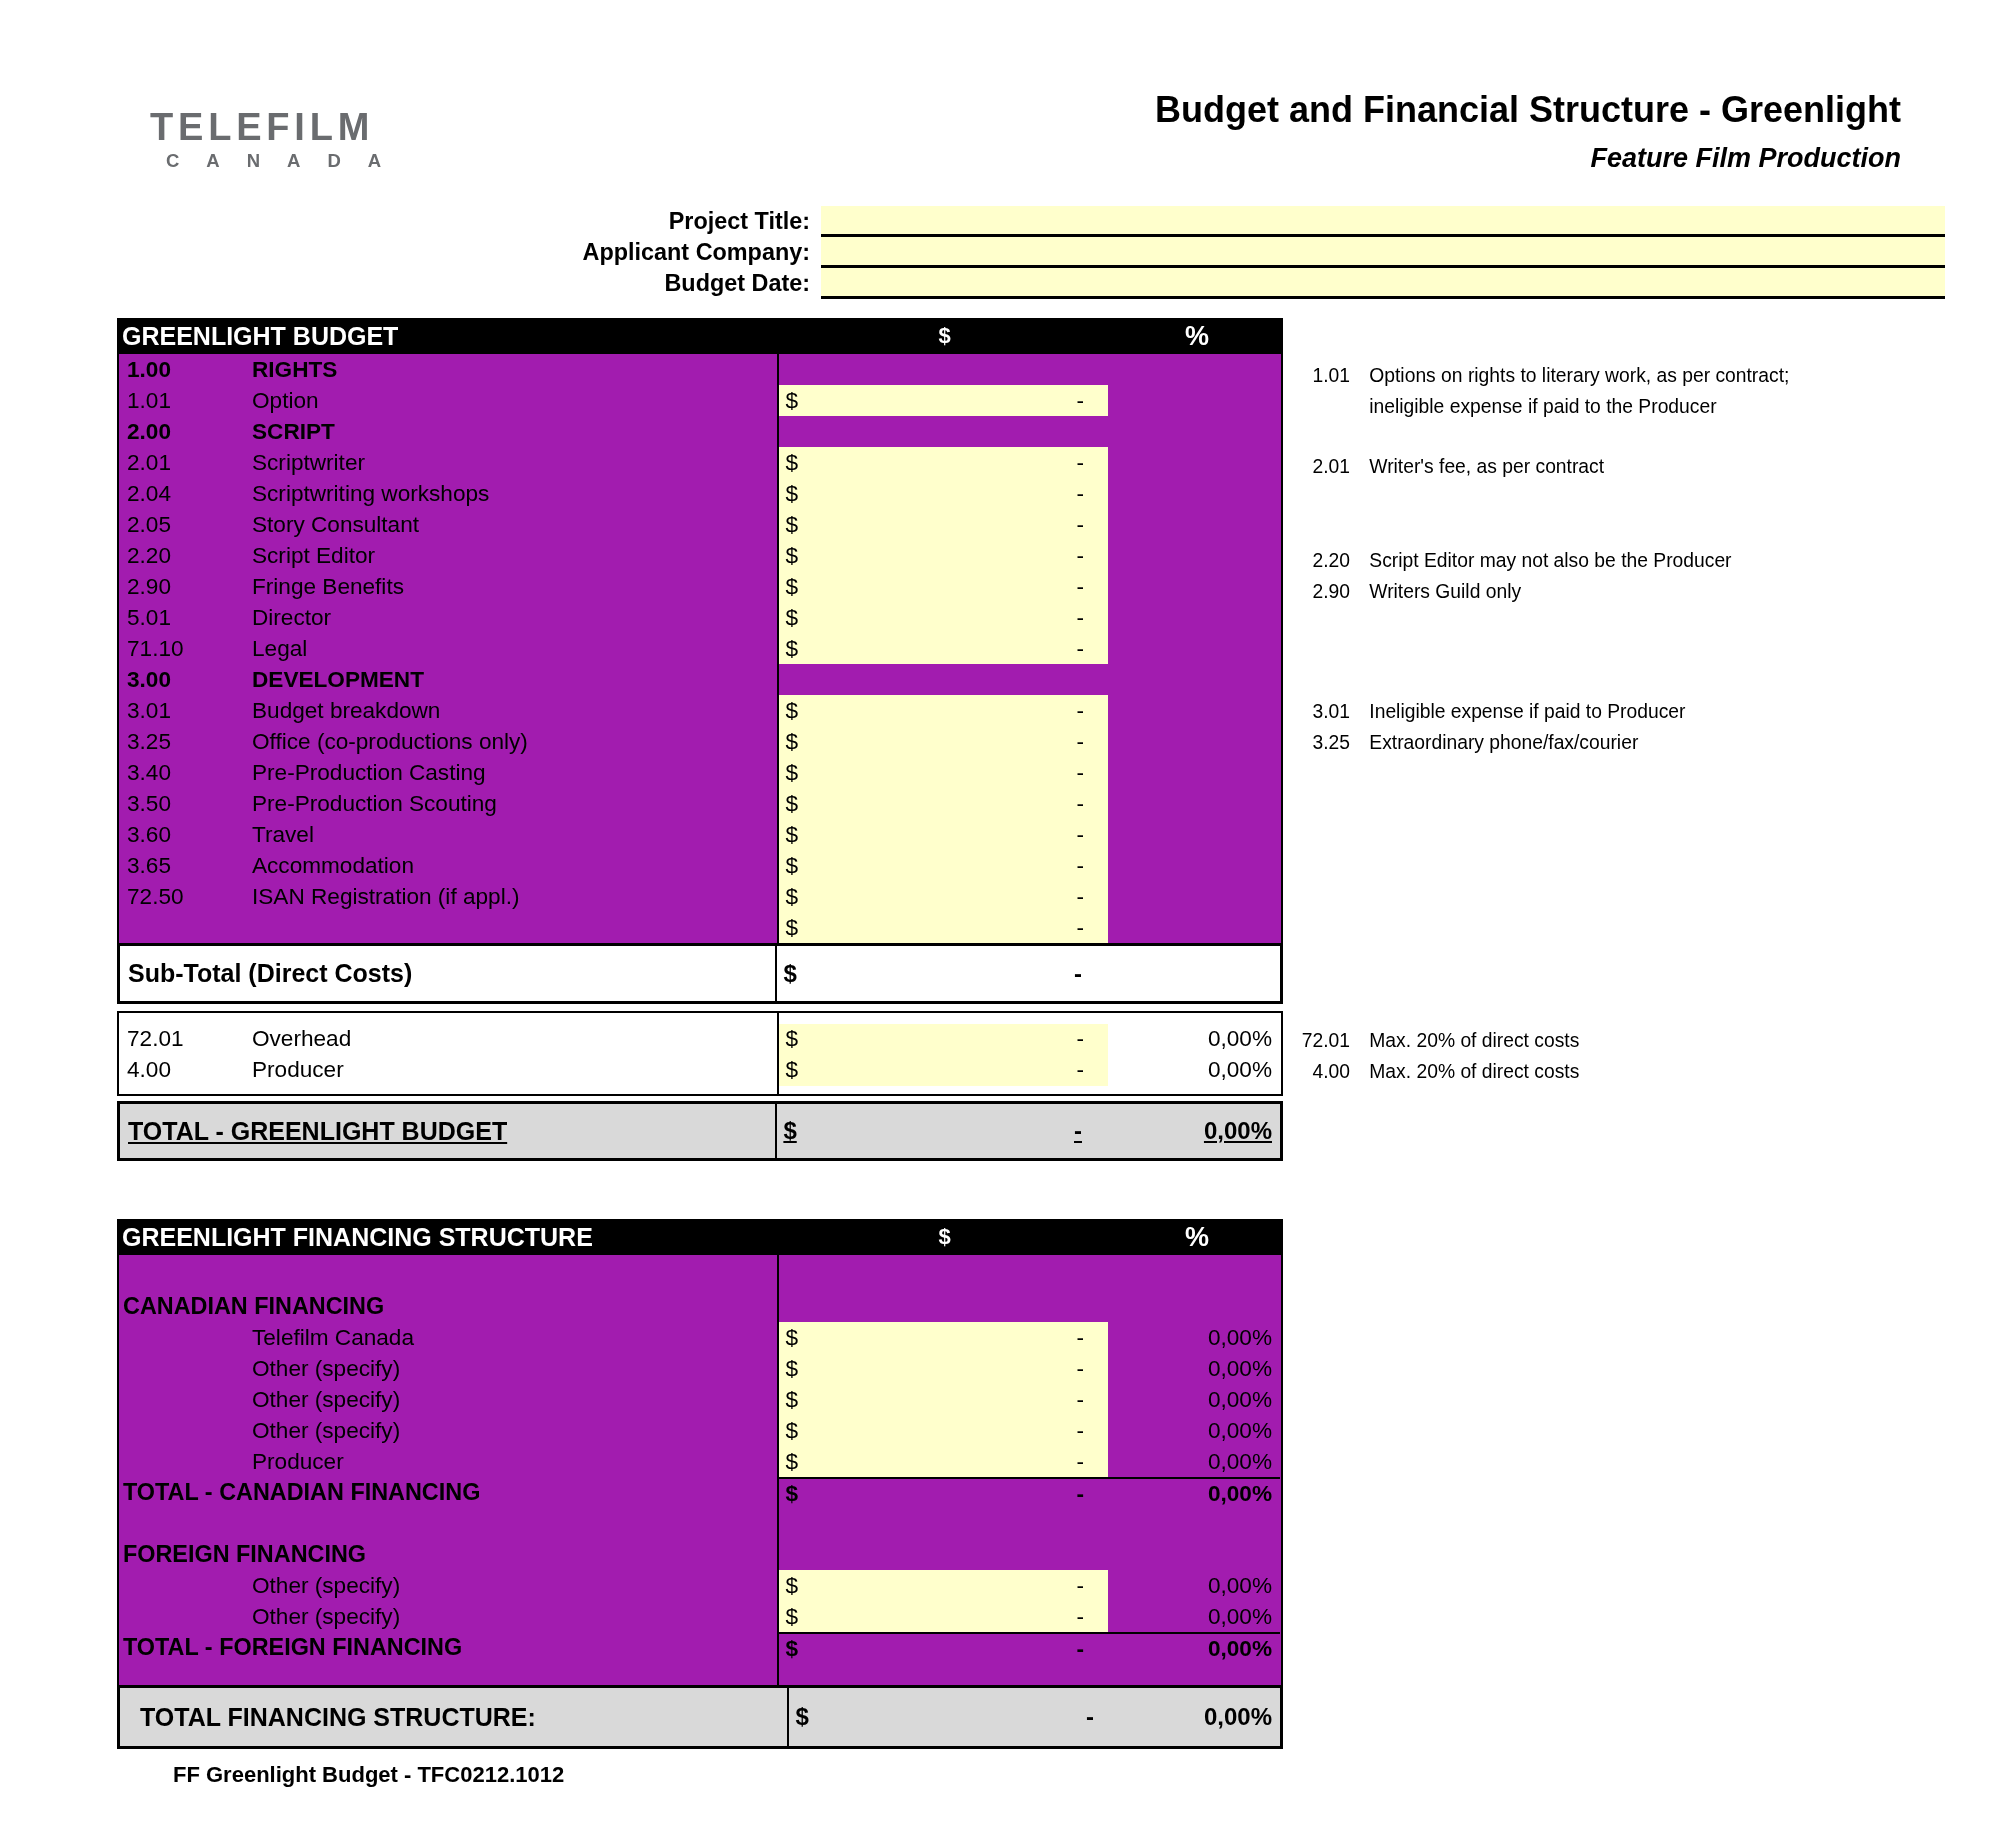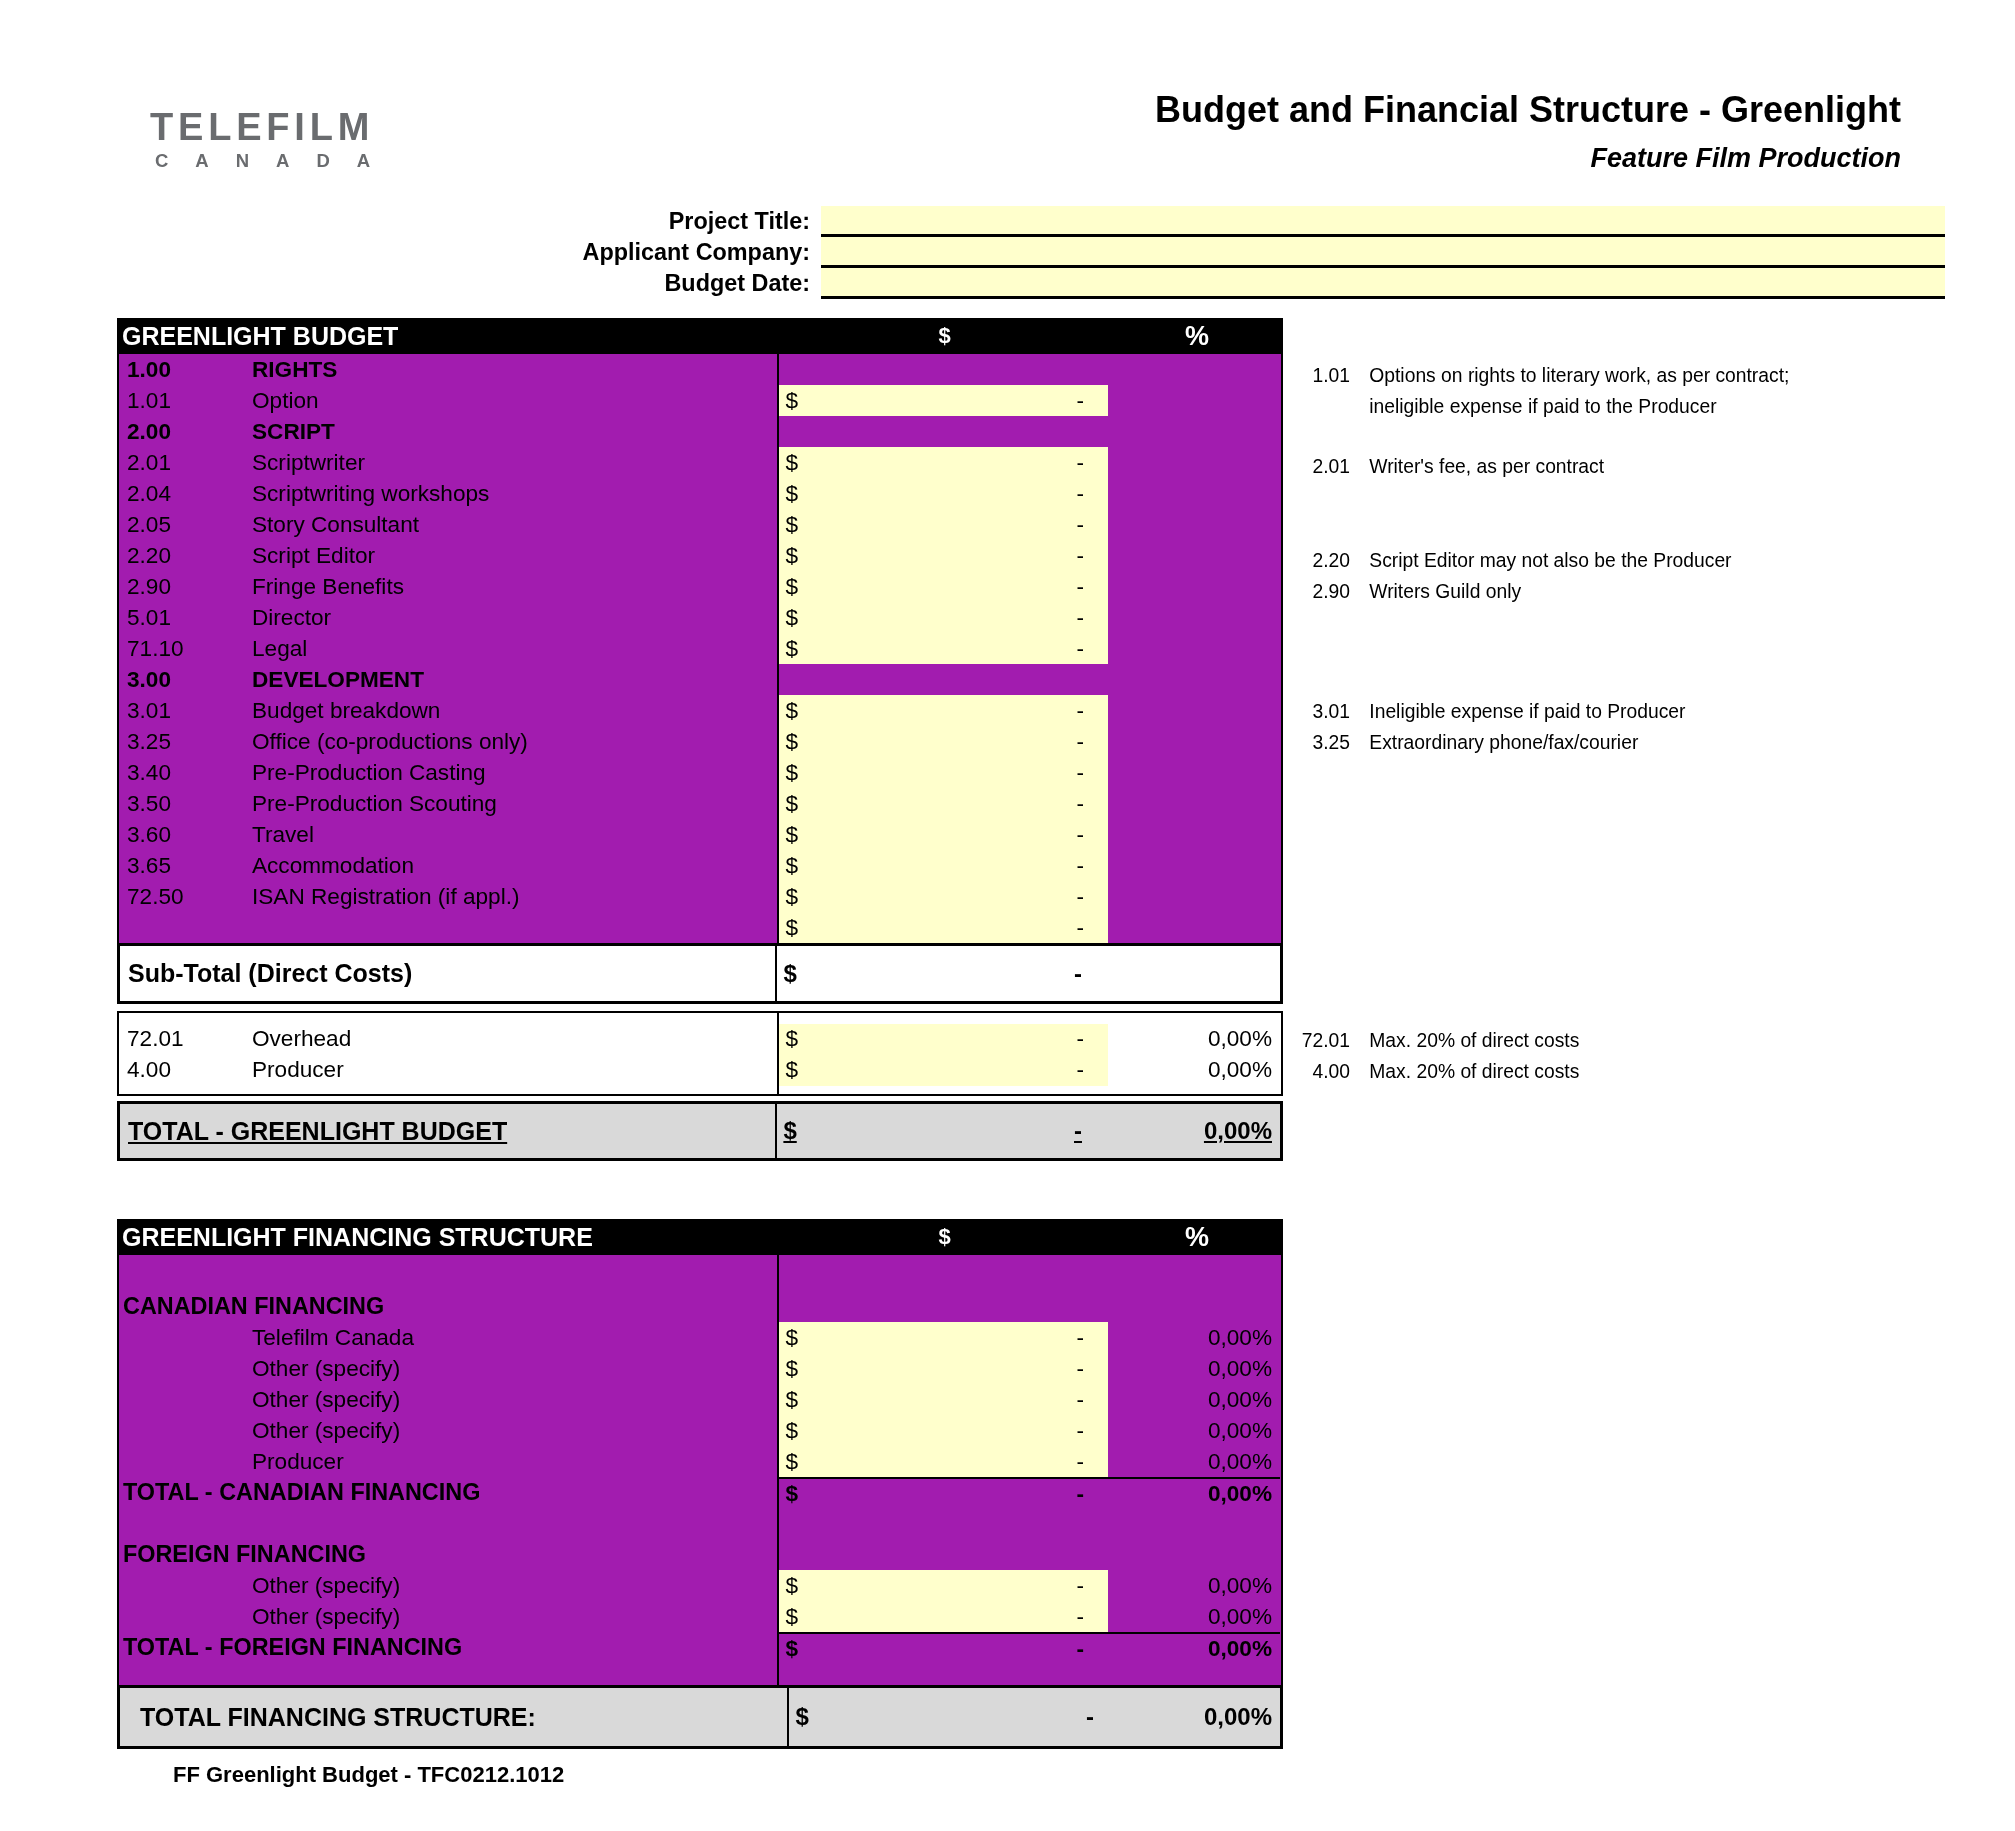--- a/index.html
+++ b/index.html
@@ -2,21 +2,21 @@
 <html style="font-size:13px"><head>
 <meta charset="utf-8">
 <style>
   html,body{margin:0;padding:0;background:#fff;}
   .page{position:relative;width:2015px;height:1831px;background:#fff;color:#000;
         font-family:"Liberation Sans","DejaVu Sans",sans-serif;overflow:hidden;}
 
   
   .logo{position:absolute;left:150px;top:108px;color:#6a6c6f;}
   .logo-top{font-size:38px;font-weight:800;letter-spacing:4.8px;line-height:1;}
-  .logo-bottom{font-size:18.5px;font-weight:800;letter-spacing:27px;margin-top:6.4px;line-height:1;margin-left:5px;}
+  .logo-bottom{font-size:18.5px;font-weight:800;letter-spacing:27px;margin-top:6.4px;line-height:1;margin-left:16px;}
 
   
   .masthead{position:absolute;right:114px;top:90px;text-align:right;}
   .masthead-title{font-size:36px;font-weight:700;line-height:40px;}
   .masthead-subtitle{font-size:27px;font-weight:700;font-style:italic;margin-top:13px;}
 
   
   .pform{position:absolute;left:0;top:206px;width:2015px;padding-left:44px;}
   .form-row{display:flex;height:31px;align-items:stretch;}
   .form-label{width:766px;text-align:right;font-weight:700;font-size:23.4px;line-height:31px;}

